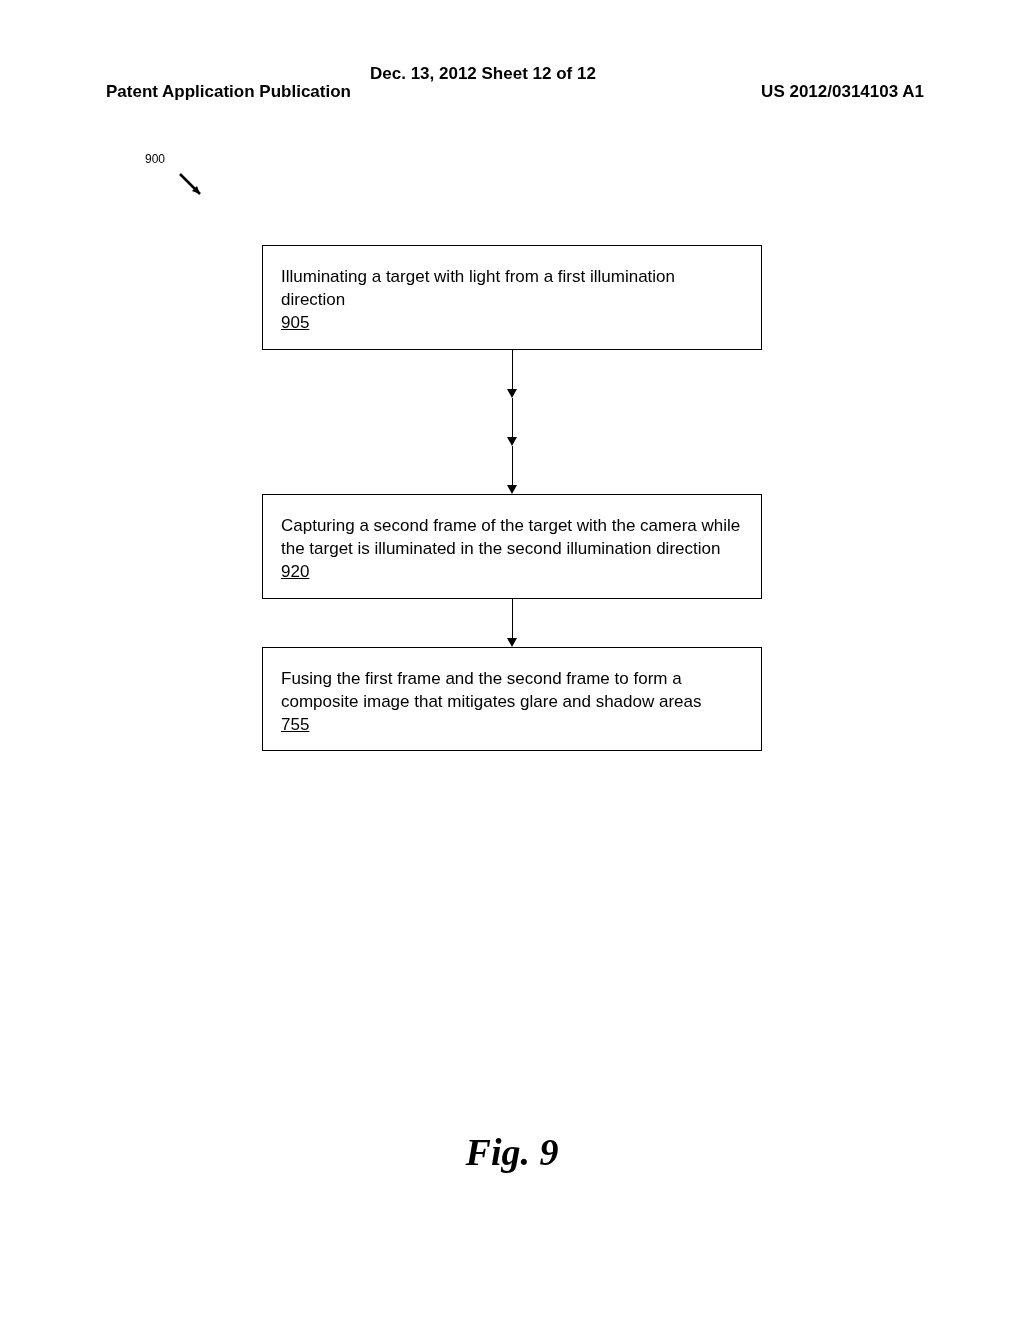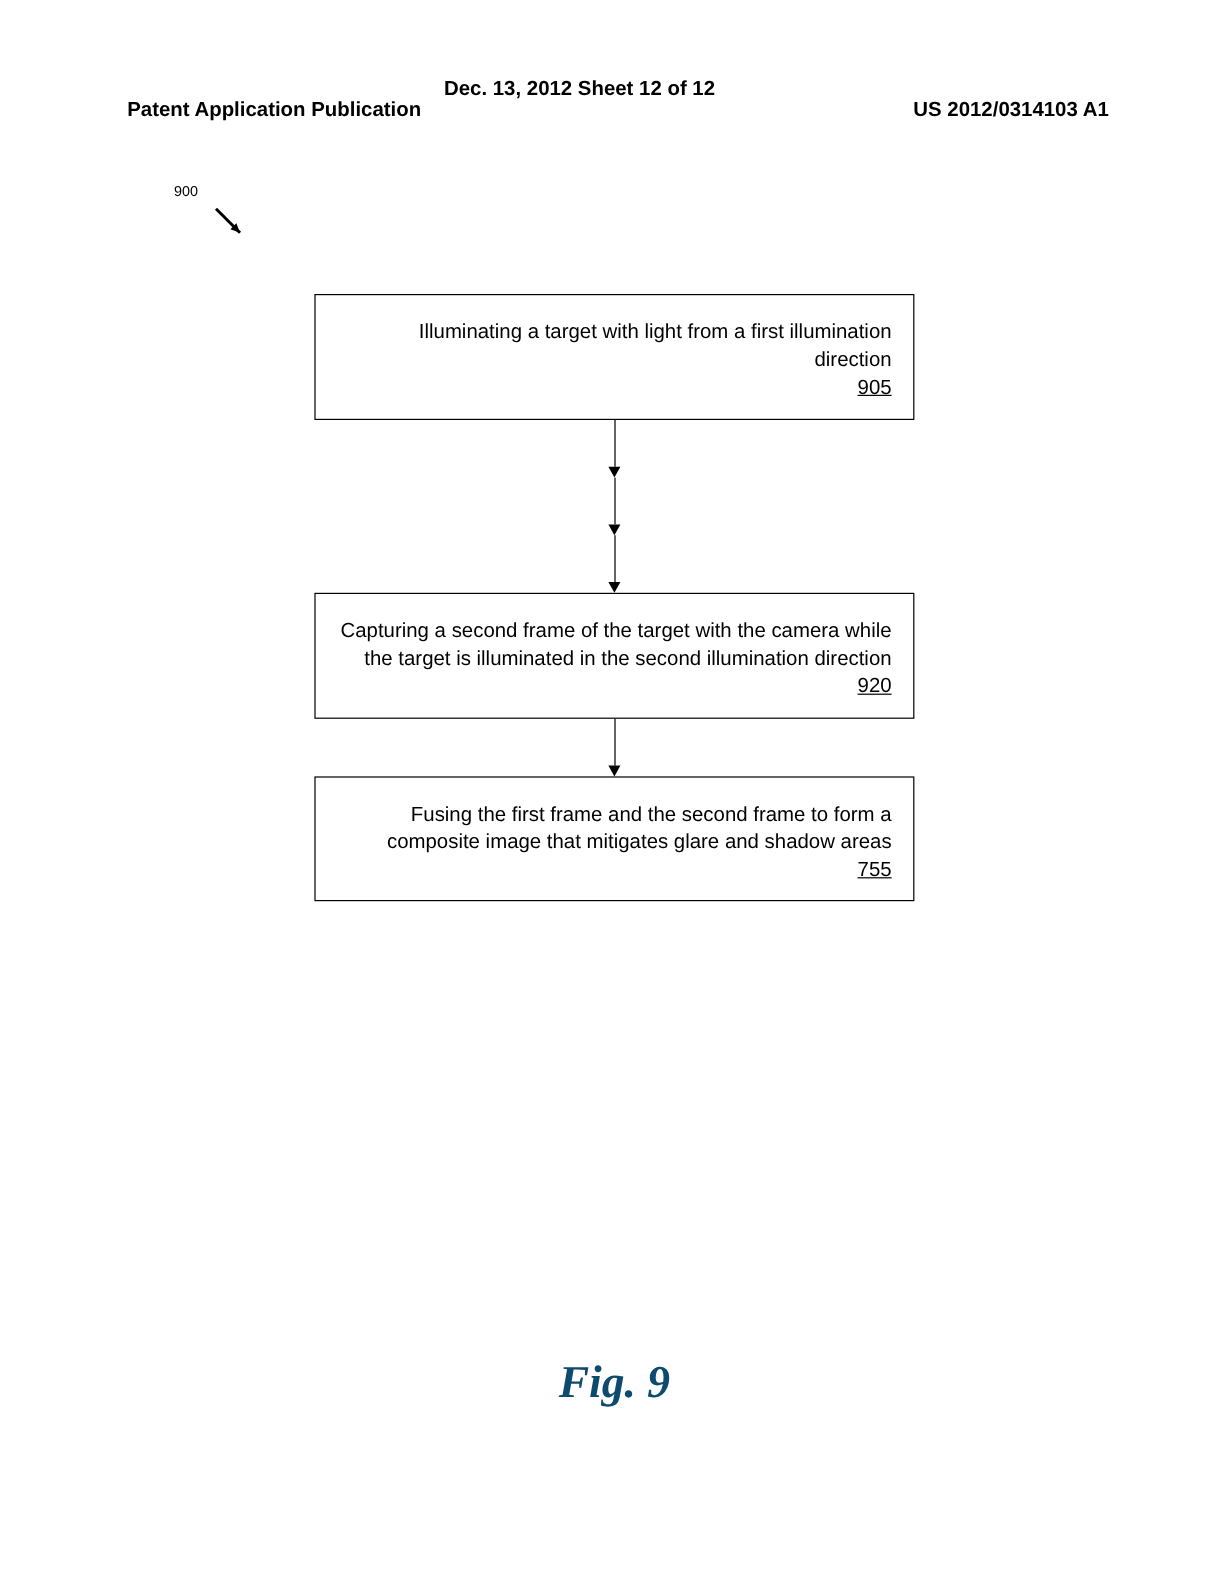--- a/index.html
+++ b/index.html
@@ -49,21 +49,21 @@
       position: absolute;
       left: 50%;
       transform: translateX(-50%);
       top: 245px;
       width: 500px;
     }
     
     .box {
       border: 1px solid #000;
       padding: 20px 18px 14px 18px;
-      text-align: right;
+      text-align: left;
       font-size: 17px;
       color: #000;
       line-height: 1.35;
       background: white;
     }
     
     .box-num {
       text-decoration: underline;
       display: inline-block;
     }
@@ -90,21 +90,21 @@
     }
     
     .figure-label {
       position: absolute;
       left: 50%;
       transform: translateX(-50%);
       top: 1130px;
       font-size: 38px;
       font-weight: bold;
       font-style: italic;
-      color: #0c4a6e;
+      color: #000000;
       font-family: 'Times New Roman', Times, serif;
     }
   </style>
 </head>
 <body>
 
 <div class="header">
   <span>Patent Application Publication</span>
   <span class="header-center">Dec. 13, 2012  Sheet 12 of 12</span>
   <span>US 2012/0314103 A1</span>

